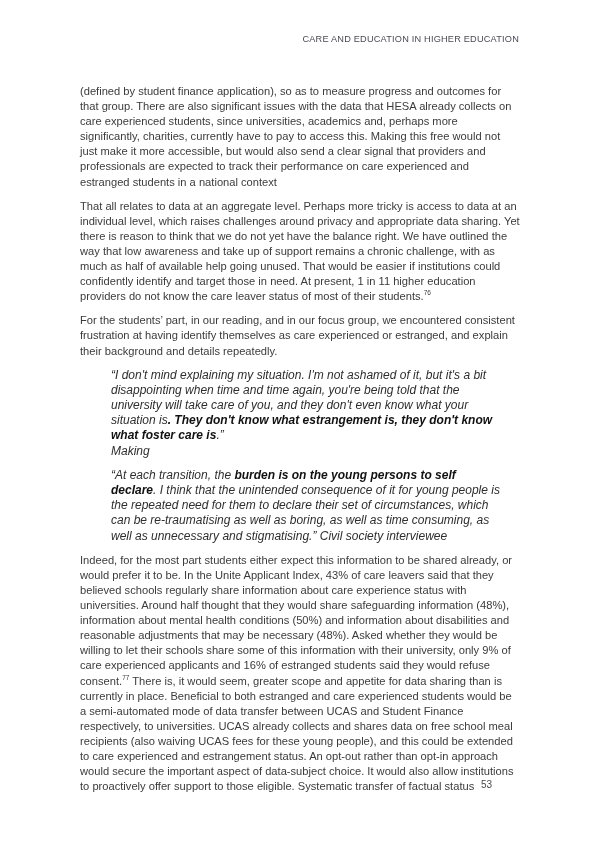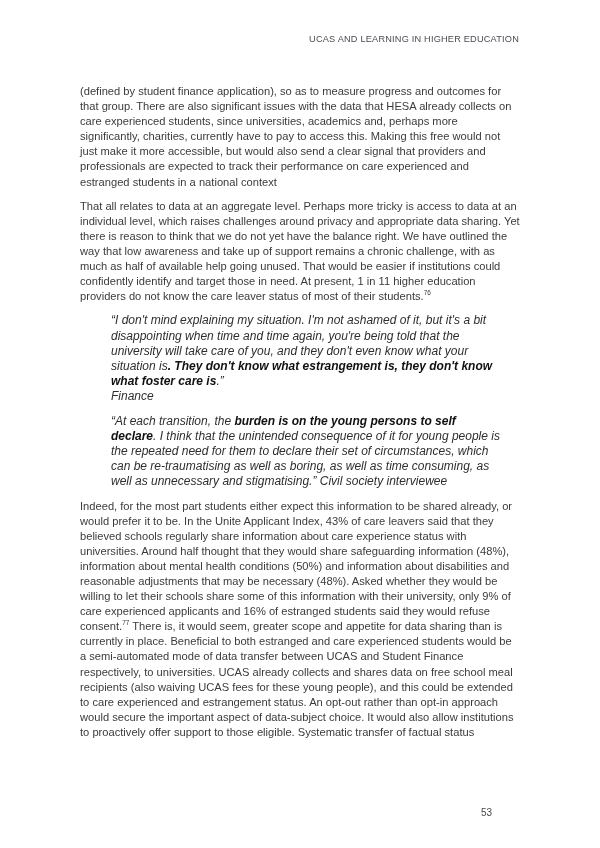--- a/index.html
+++ b/index.html
@@ -49,39 +49,40 @@
       font-style: italic;
       color: #2e2e2e;
     }
     .quote b {
       font-weight: bold;
       color: #111;
     }
     .quote-block { margin-bottom: 6px; }
     .page-number {
       position: absolute;
-      top: 807px;
+      top: 779px;
       left: 481px;
       font-size: 10px;
       color: #4a4a4a;
     }
   </style>
 </head>
 <body>
 
-<div class="header">UCAS AND LEARNING IN HIGHER EDUCATION</div>
+<div class="header">CARE AND EDUCATION IN HIGHER EDUCATION</div>
 
 <div class="content">
   <p class="body"><span>(defined by student finance application), so as to measure progress and outcomes for that group. There are also significant issues with the data that HESA already collects on care experienced students, since universities, academics and, perhaps more significantly, charities, currently have to pay to access this. Making this free would not just make it more accessible, but would also send a clear signal that providers and professionals are expected to track their performance on care experienced and estranged students in a national context</span></p>
 
   <p class="body"><span>That all relates to data at an aggregate level. Perhaps more tricky is access to data at an individual level, which raises challenges around privacy and appropriate data sharing. Yet there is reason to think that we do not yet have the balance right. We have outlined the way that low awareness and take up of support remains a chronic challenge, with as much as half of available help going unused. That would be easier if institutions could confidently identify and target those in need. At present, 1 in 11 higher education providers do not know the care leaver status of most of their students.</span><sup>76</sup></p>
 
+  <p class="body"><span>For the students’ part, in our reading, and in our focus group, we encountered consistent frustration at having identify themselves as care experienced or estranged, and explain their background and details repeatedly.</span></p>
 
   <div class="quote-block">
-    <p class="quote"><span>“I don't mind explaining my situation. I'm not ashamed of it, but it's a bit disappointing when time and time again, you're being told that the university will take care of you, and they don't even know what your situation is</span><b>. They don't know what estrangement is, they don't know what foster care is</b><span>.”</span><br><span>Finance</span></p>
+    <p class="quote"><span>“I don't mind explaining my situation. I'm not ashamed of it, but it's a bit disappointing when time and time again, you're being told that the university will take care of you, and they don't even know what your situation is</span><b>. They don't know what estrangement is, they don't know what foster care is</b><span>.”</span><br><span>Making</span></p>
   </div>
 
   <div class="quote-block">
     <p class="quote"><span>“At each transition, the </span><b>burden is on the young persons to self declare</b><span>. I think that the unintended consequence of it for young people is the repeated need for them to declare their set of circumstances, which can be re-traumatising as well as boring, as well as time consuming, as well as unnecessary and stigmatising.”</span> <span>Civil society interviewee</span></p>
   </div>
 
   <p class="body"><span>Indeed, for the most part students either expect this information to be shared already, or would prefer it to be. In the Unite Applicant Index, 43% of care leavers said that they believed schools regularly share information about care experience status with universities.  Around half thought that they would share safeguarding information (48%), information about mental health conditions (50%) and information about disabilities and reasonable adjustments that may be necessary (48%). Asked whether they would be willing to let their schools share some of this information with their university, only 9% of care experienced applicants and 16% of estranged students said they would refuse consent.</span><sup>77</sup><span> There is, it would seem, greater scope and appetite for data sharing than is currently in place. Beneficial to both estranged and care experienced students would be a semi-automated mode of data transfer between UCAS and Student Finance respectively, to universities. UCAS already collects and shares data on free school meal recipients (also waiving UCAS fees for these young people), and this could be extended to care experienced and estrangement status. An opt-out rather than opt-in approach would secure the important aspect of data-subject choice. It would also allow institutions to proactively offer support to those eligible. Systematic transfer of factual status</span></p>
 </div>
 
 <div class="page-number">53</div>

